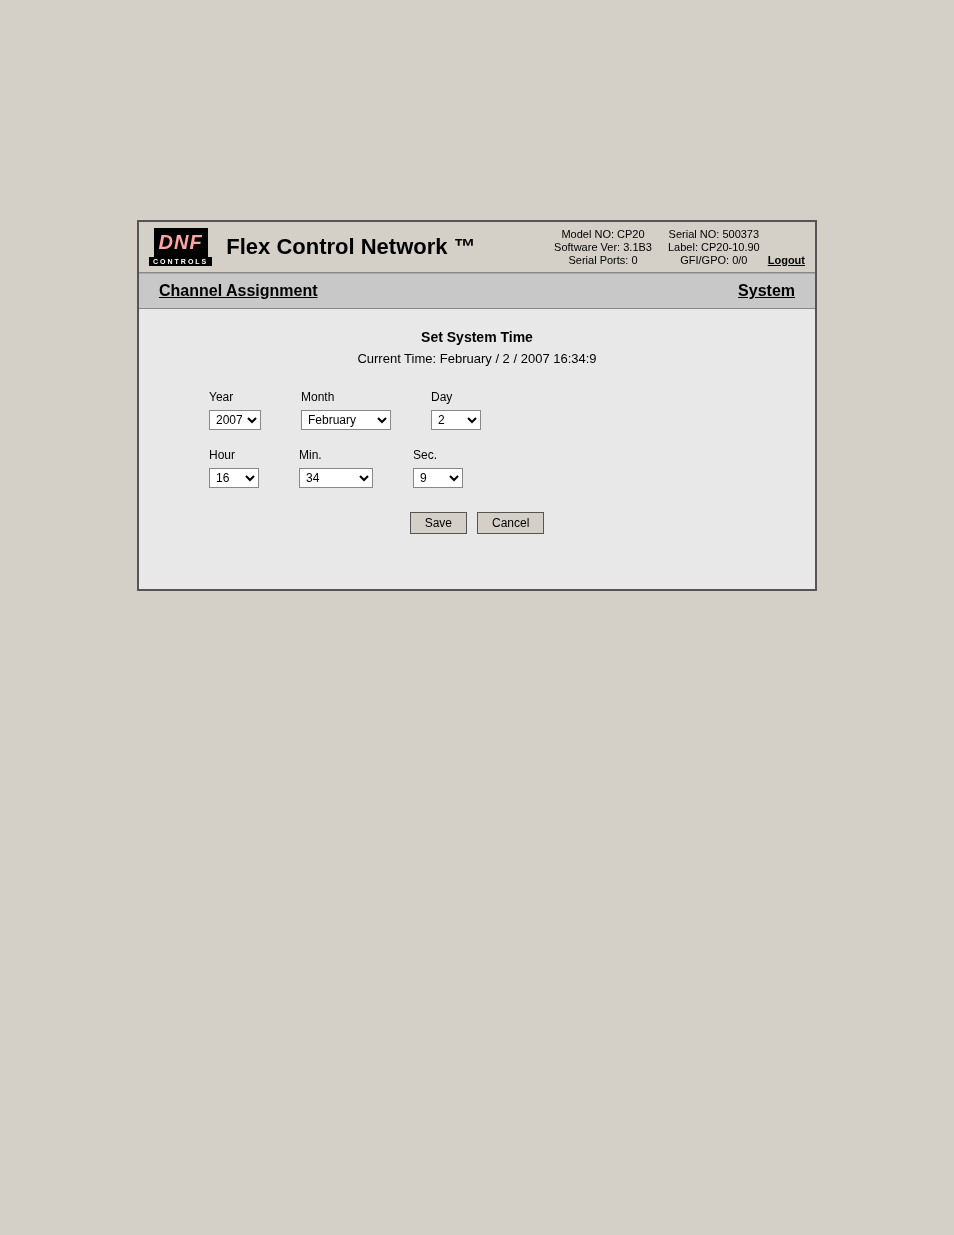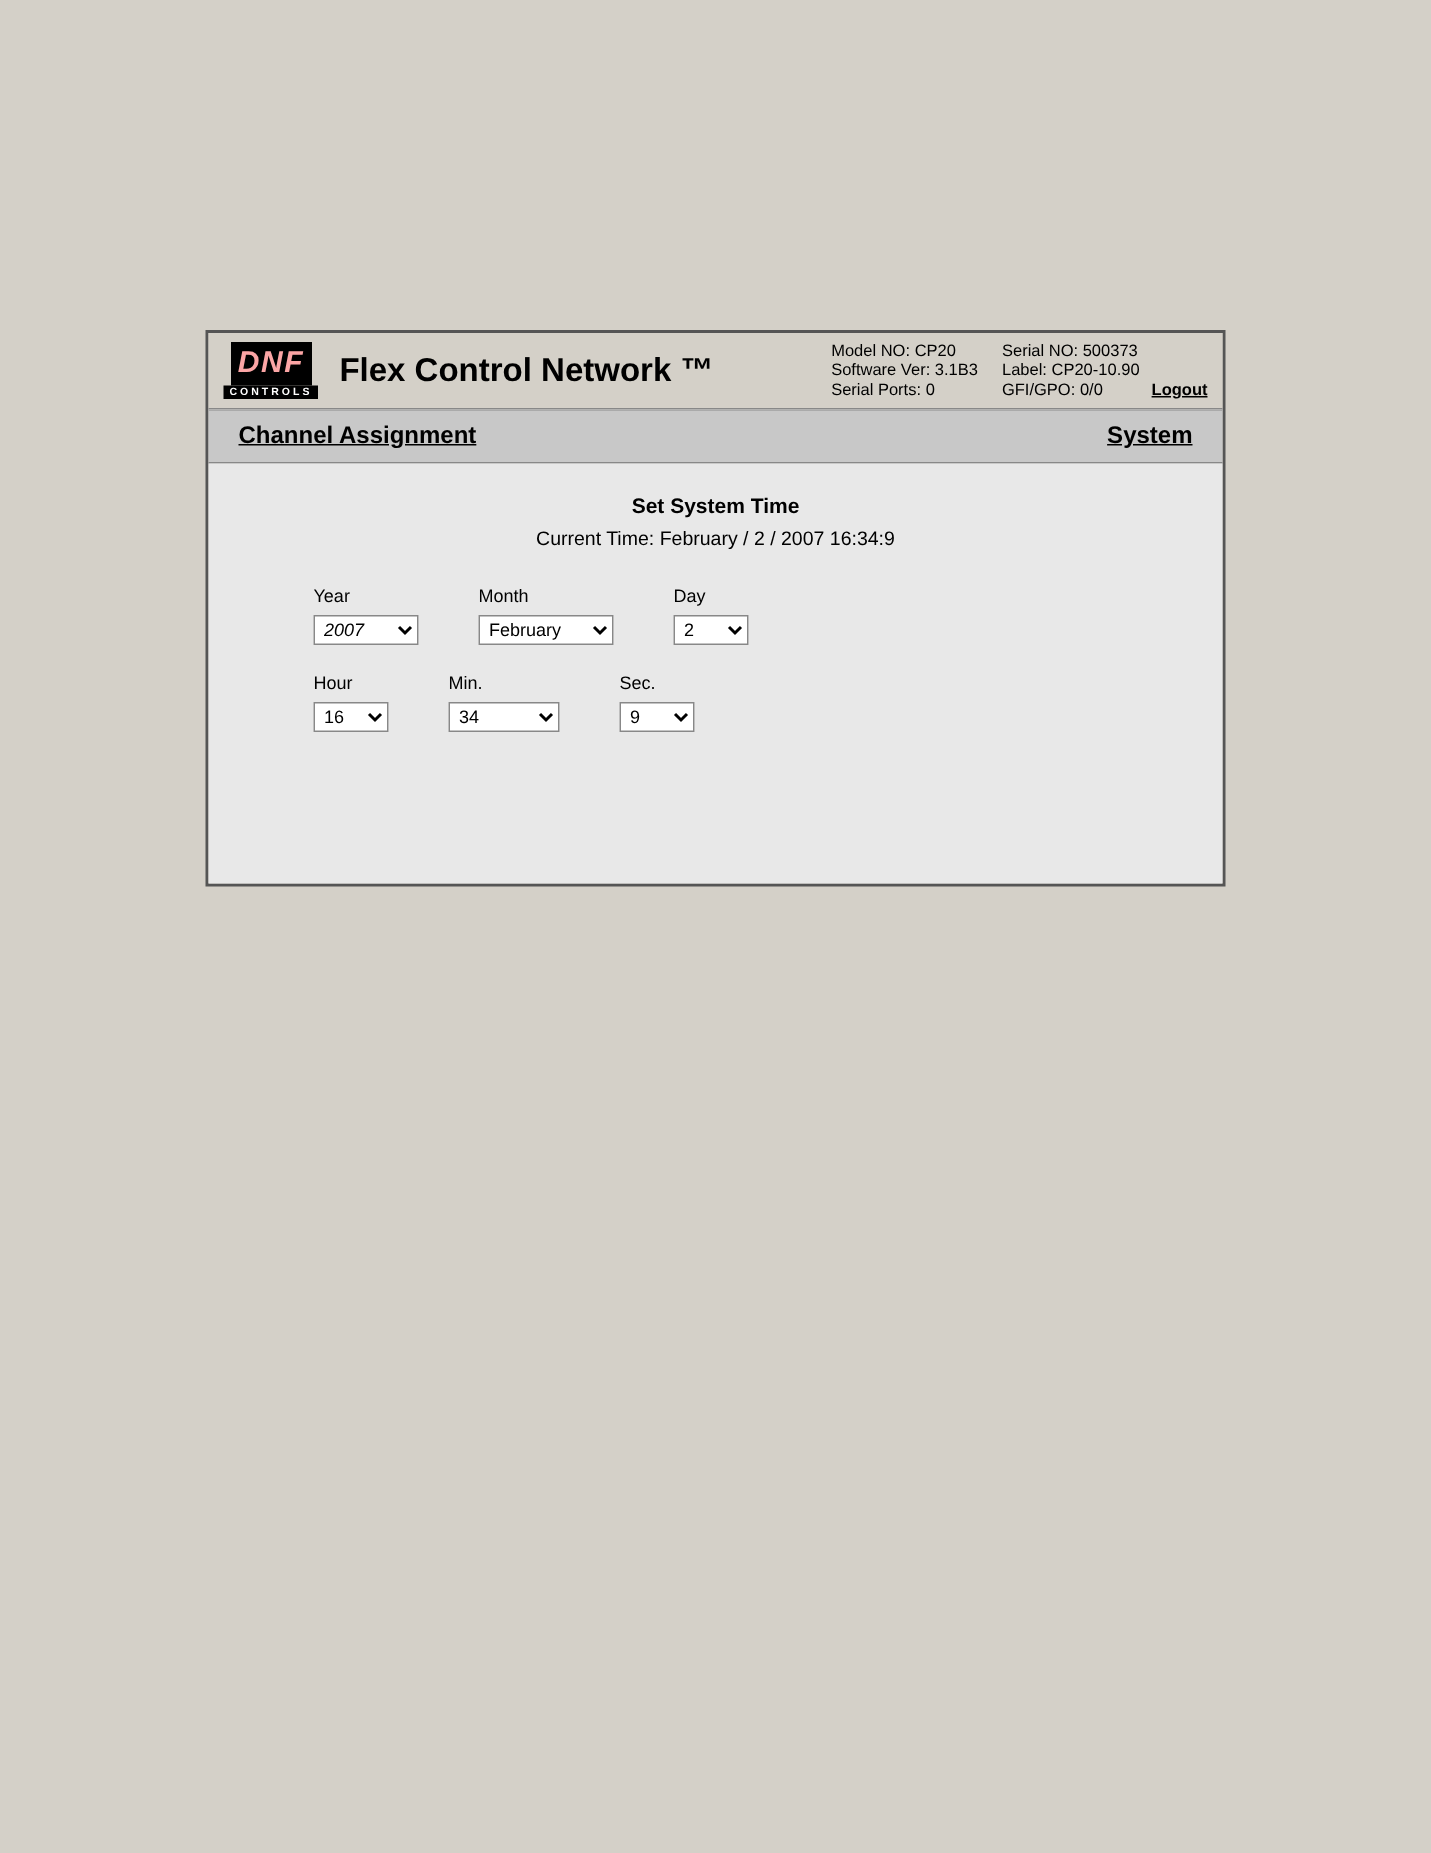--- a/index.html
+++ b/index.html
@@ -77,20 +77,21 @@
     .header-info {
       display: grid;
       grid-template-columns: auto auto;
       gap: 1px 16px;
       font-size: 11px;
       text-align: left;
     }
 
     .header-info-item {
       white-space: nowrap;
+      text-align: center;
     }
 
     .logout-btn {
       font-size: 11px;
       font-weight: bold;
       color: #000;
       background: none;
       border: none;
       cursor: pointer;
       text-decoration: underline;
@@ -163,22 +164,21 @@
 
     .field-select {
       font-size: 12px;
       padding: 1px 2px;
       border: 1px solid #888;
       background: white;
       cursor: pointer;
     }
 
     .field-select-year {
-      width: 70px;
-      font-style: italic;
+      width: 52px;
     }
 
     .field-select-month {
       width: 90px;
     }
 
     .field-select-day {
       width: 50px;
     }
 
@@ -294,16 +294,20 @@
             <label class="field-label">Min.</label>
             <select class="field-select field-select-min" id="min-select"><option value="0">0</option><option value="1">1</option><option value="2">2</option><option value="3">3</option><option value="4">4</option><option value="5">5</option><option value="6">6</option><option value="7">7</option><option value="8">8</option><option value="9">9</option><option value="10">10</option><option value="11">11</option><option value="12">12</option><option value="13">13</option><option value="14">14</option><option value="15">15</option><option value="16">16</option><option value="17">17</option><option value="18">18</option><option value="19">19</option><option value="20">20</option><option value="21">21</option><option value="22">22</option><option value="23">23</option><option value="24">24</option><option value="25">25</option><option value="26">26</option><option value="27">27</option><option value="28">28</option><option value="29">29</option><option value="30">30</option><option value="31">31</option><option value="32">32</option><option value="33">33</option><option value="34" selected="">34</option><option value="35">35</option><option value="36">36</option><option value="37">37</option><option value="38">38</option><option value="39">39</option><option value="40">40</option><option value="41">41</option><option value="42">42</option><option value="43">43</option><option value="44">44</option><option value="45">45</option><option value="46">46</option><option value="47">47</option><option value="48">48</option><option value="49">49</option><option value="50">50</option><option value="51">51</option><option value="52">52</option><option value="53">53</option><option value="54">54</option><option value="55">55</option><option value="56">56</option><option value="57">57</option><option value="58">58</option><option value="59">59</option></select>
           </div>
           <div class="form-field">
             <label class="field-label">Sec.</label>
             <select class="field-select field-select-sec" id="sec-select"><option value="0">0</option><option value="1">1</option><option value="2">2</option><option value="3">3</option><option value="4">4</option><option value="5">5</option><option value="6">6</option><option value="7">7</option><option value="8">8</option><option value="9" selected="">9</option><option value="10">10</option><option value="11">11</option><option value="12">12</option><option value="13">13</option><option value="14">14</option><option value="15">15</option><option value="16">16</option><option value="17">17</option><option value="18">18</option><option value="19">19</option><option value="20">20</option><option value="21">21</option><option value="22">22</option><option value="23">23</option><option value="24">24</option><option value="25">25</option><option value="26">26</option><option value="27">27</option><option value="28">28</option><option value="29">29</option><option value="30">30</option><option value="31">31</option><option value="32">32</option><option value="33">33</option><option value="34">34</option><option value="35">35</option><option value="36">36</option><option value="37">37</option><option value="38">38</option><option value="39">39</option><option value="40">40</option><option value="41">41</option><option value="42">42</option><option value="43">43</option><option value="44">44</option><option value="45">45</option><option value="46">46</option><option value="47">47</option><option value="48">48</option><option value="49">49</option><option value="50">50</option><option value="51">51</option><option value="52">52</option><option value="53">53</option><option value="54">54</option><option value="55">55</option><option value="56">56</option><option value="57">57</option><option value="58">58</option><option value="59">59</option></select>
           </div>
         </div>
       </div>
 
+      <div class="buttons-row">
+        <button class="btn">Save</button>
+        <button class="btn">Cancel</button>
+      </div>
     </div>
 
   </div>
 </div>
 
 </body></html>

